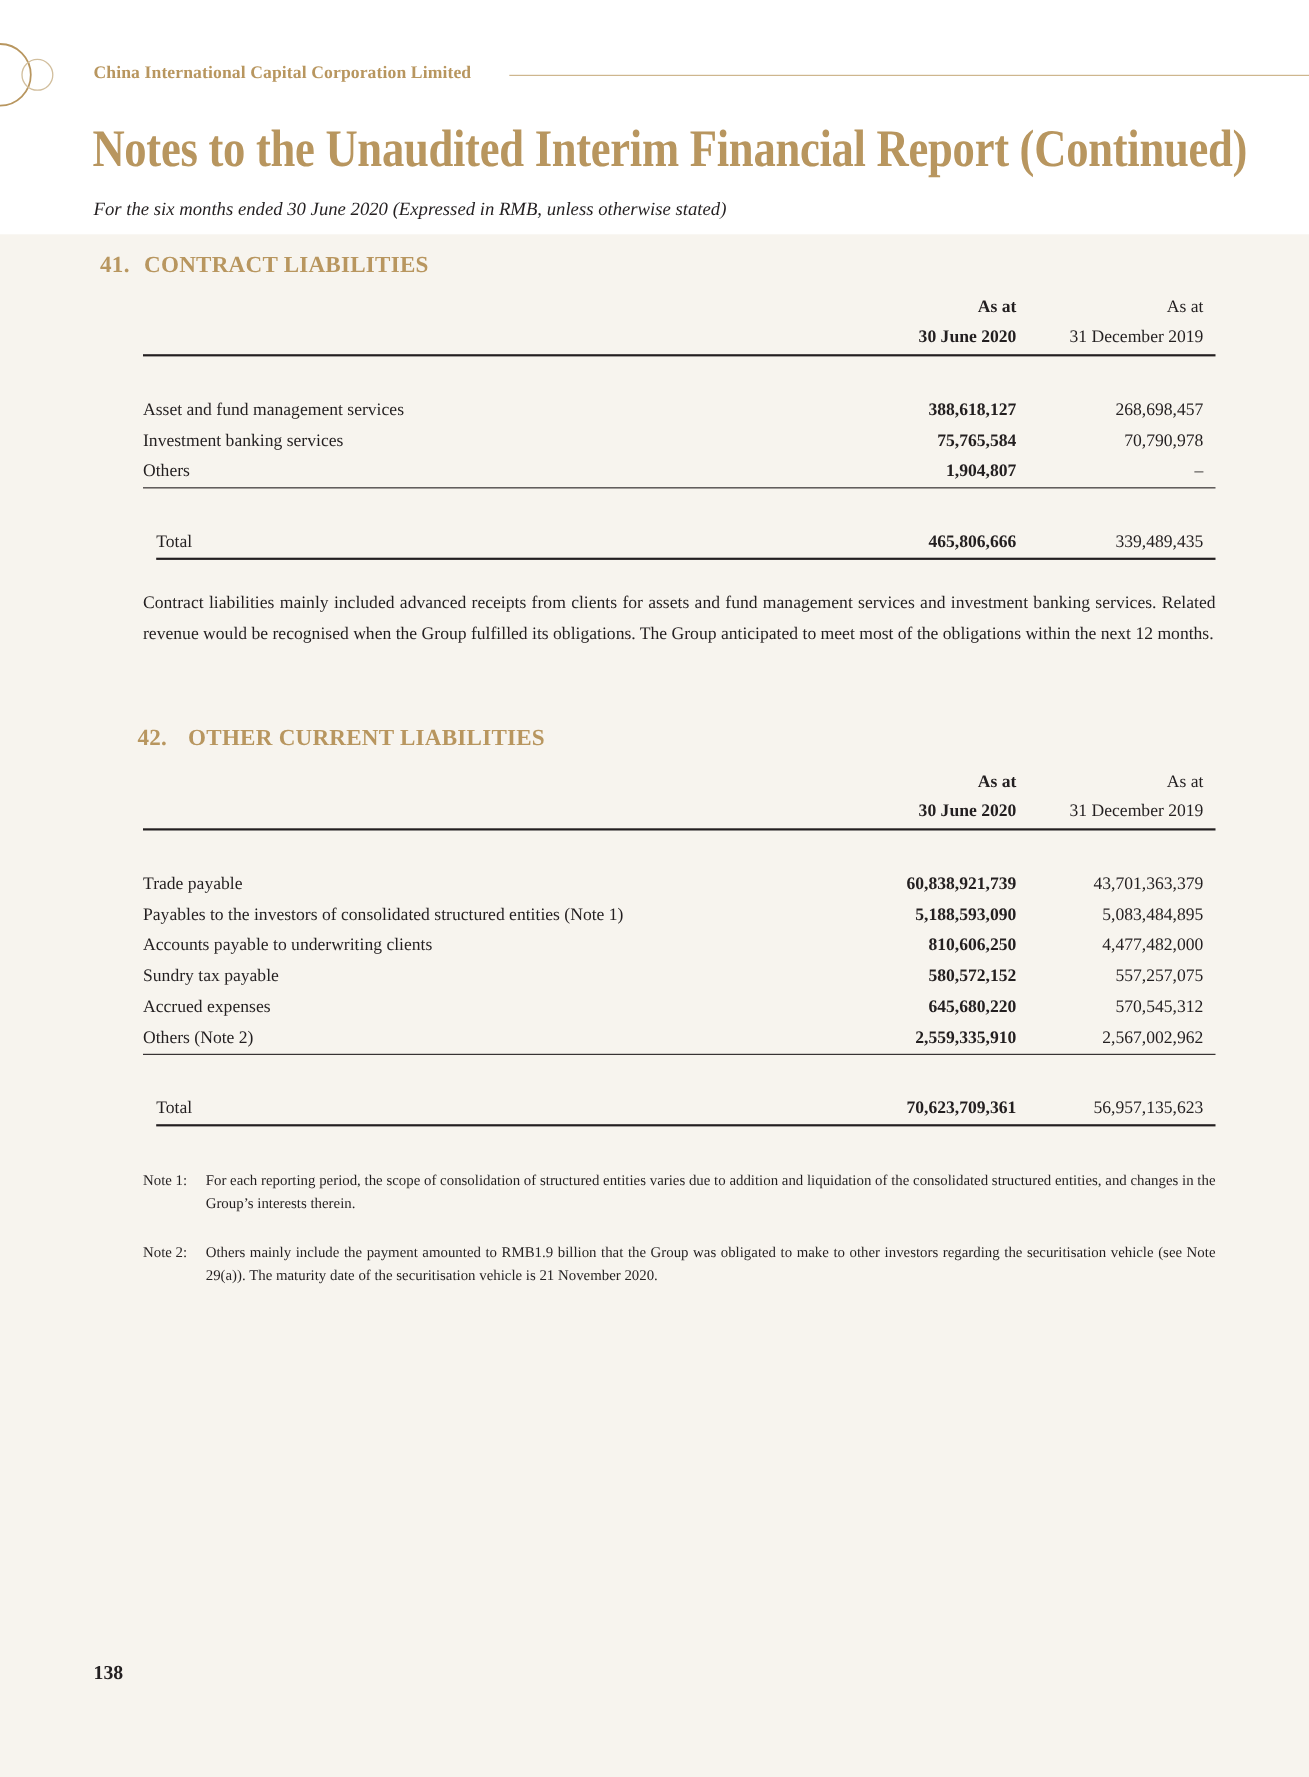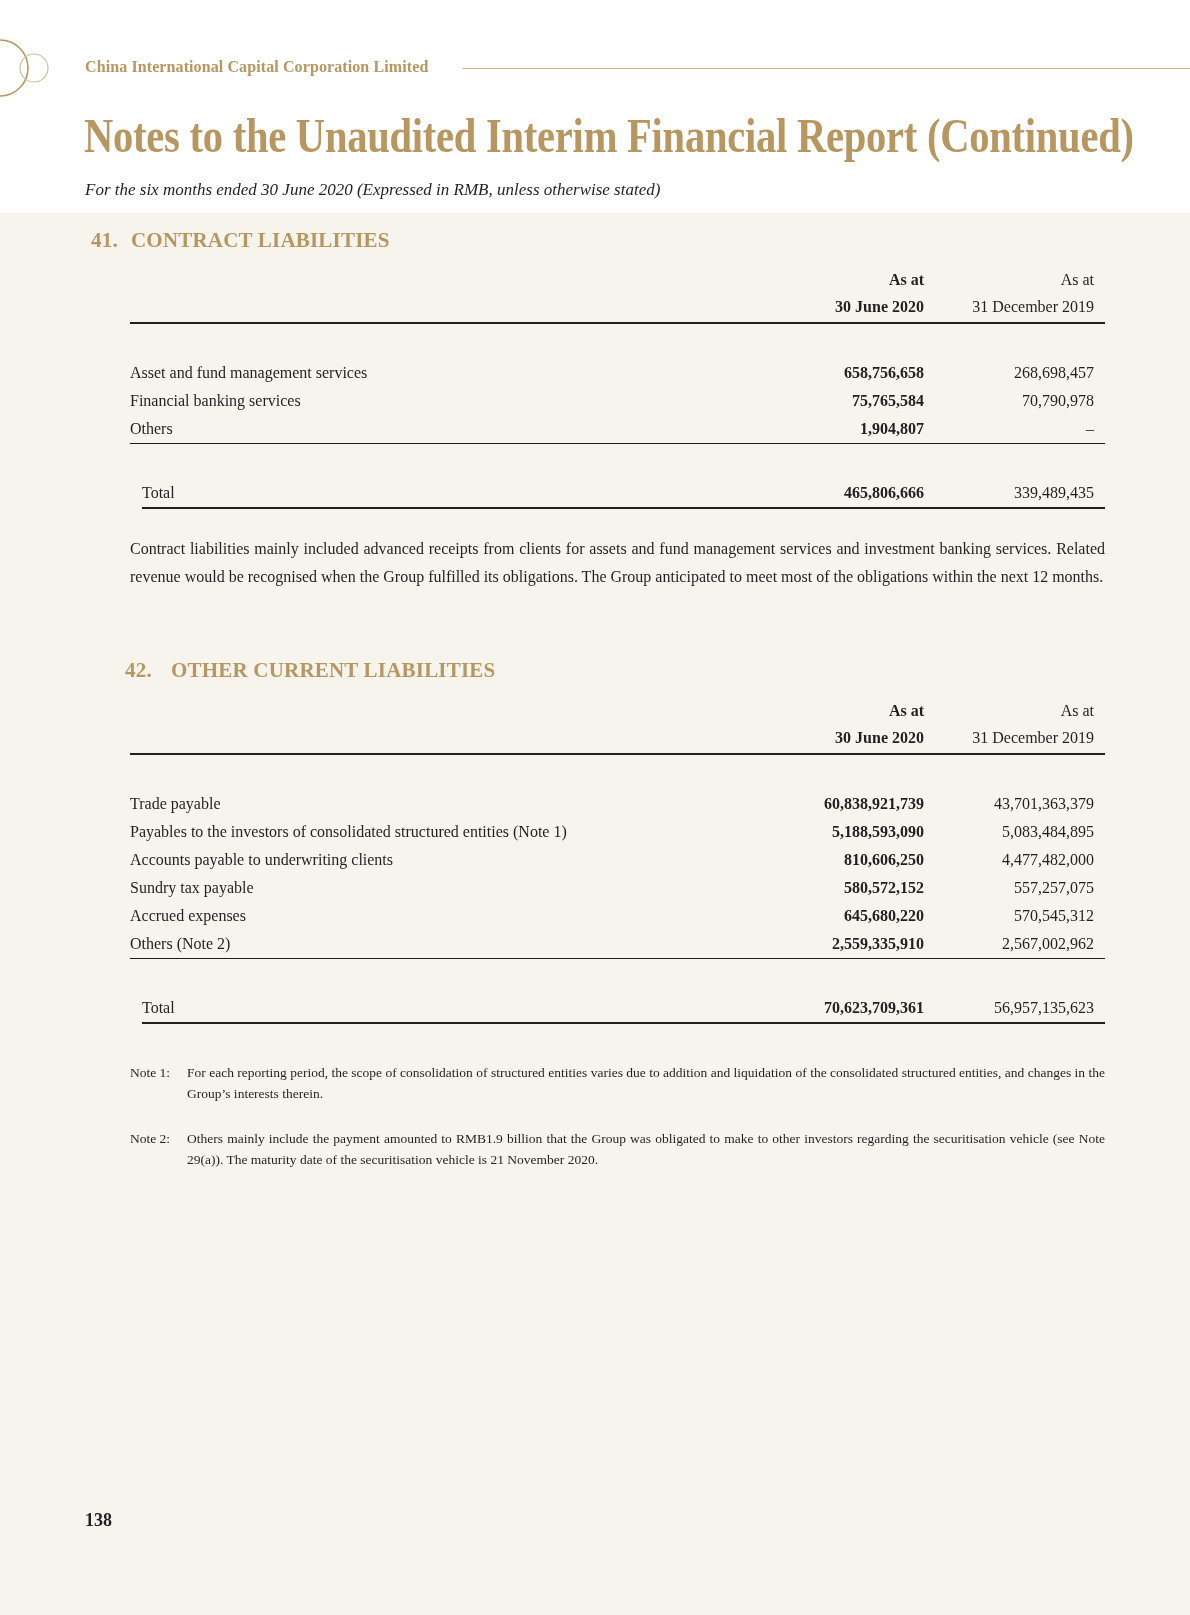--- a/index.html
+++ b/index.html
@@ -77,25 +77,25 @@
       <span class="l2">30 June 2020</span>
     </div>
     <div class="hdr-cell c2">
       <span class="l1">As at</span>
       <span class="l2">31 December 2019</span>
     </div>
   </div>
   <div style="height:35px;"></div>
   <div class="row">
     <span class="label">Asset and fund management services</span>
-    <span class="v1">658,756,658</span>
+    <span class="v1">388,618,127</span>
     <span class="v2">268,698,457</span>
   </div>
   <div class="row">
-    <span class="label">Financial banking services</span>
+    <span class="label">Investment banking services</span>
     <span class="v1">75,765,584</span>
     <span class="v2">70,790,978</span>
   </div>
   <div class="row rule-thin">
     <span class="label">Others</span>
     <span class="v1">1,904,807</span>
     <span class="v2">–</span>
   </div>
   <div style="height:35px;"></div>
   <div class="row rule-thick">

